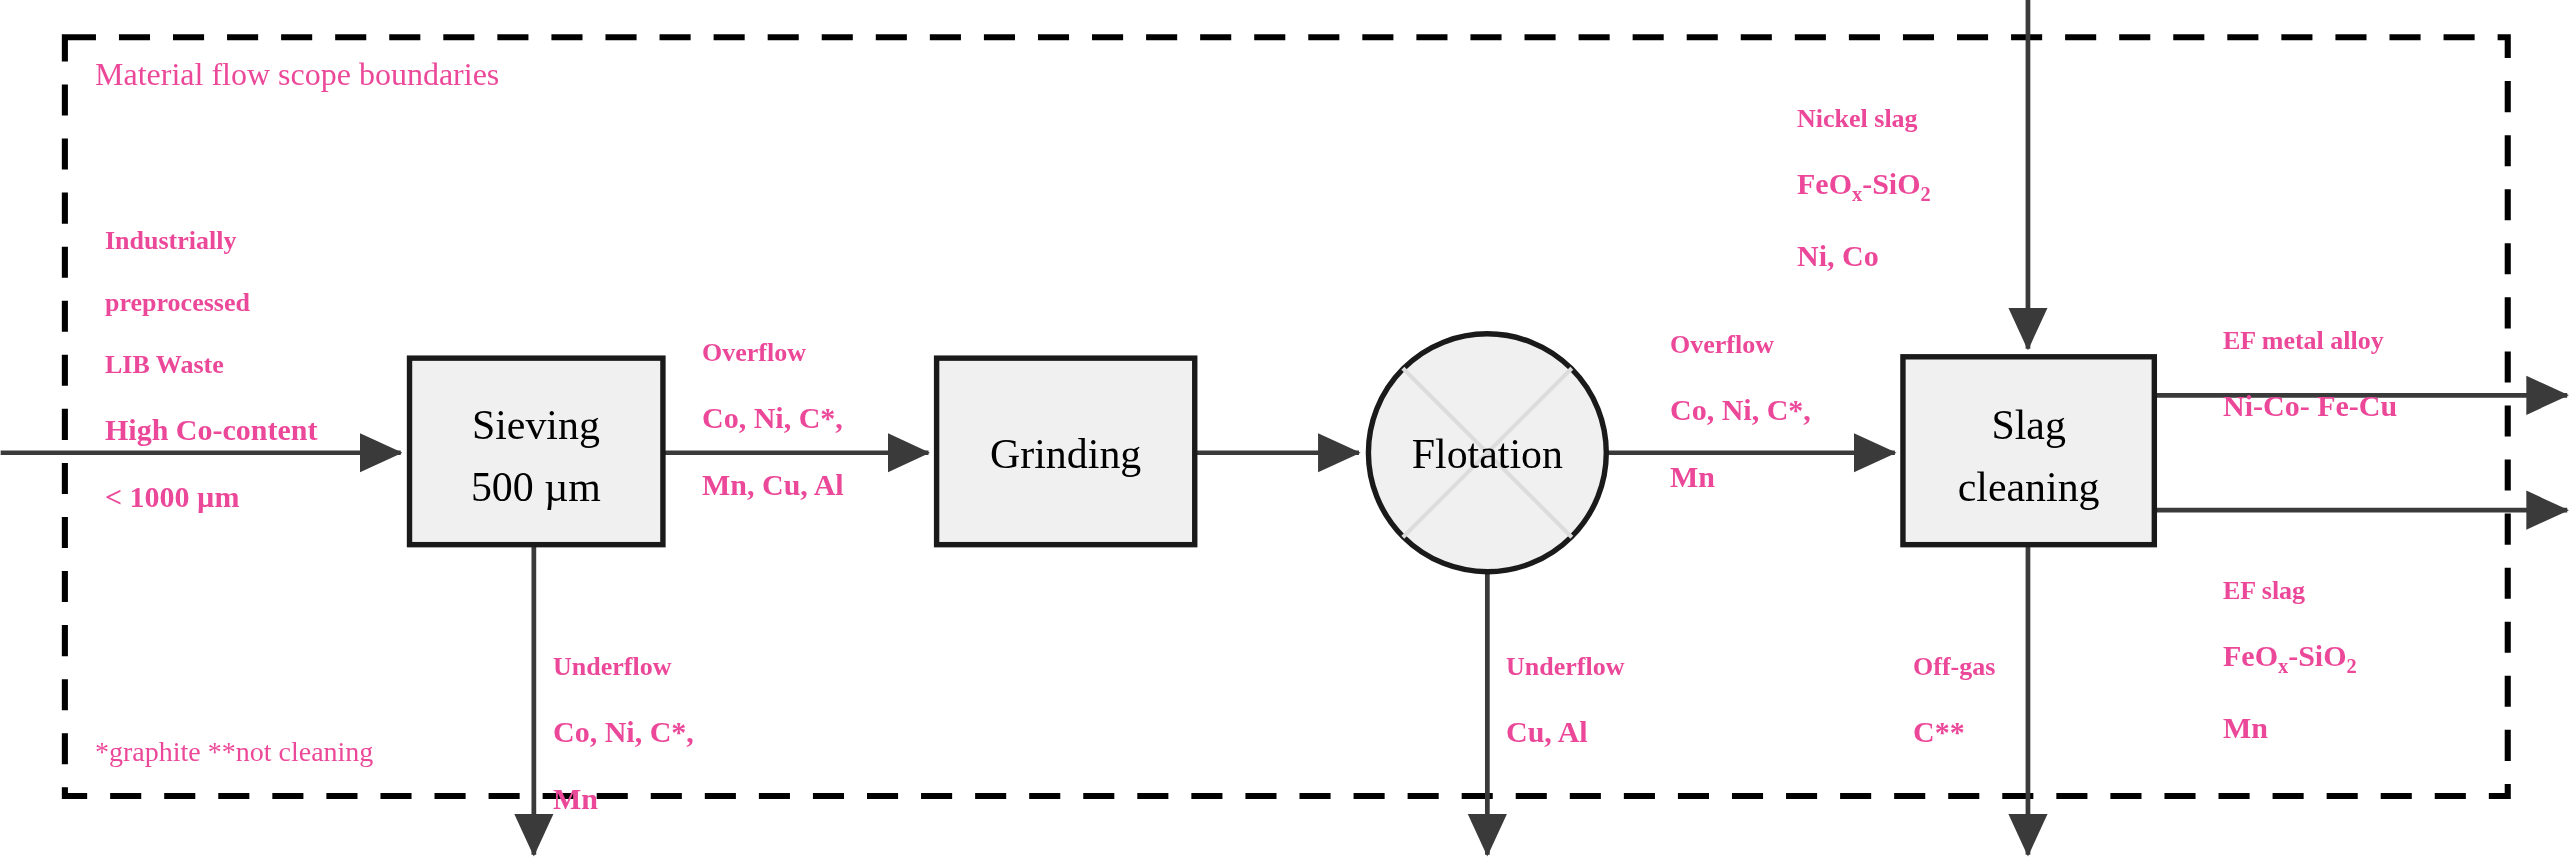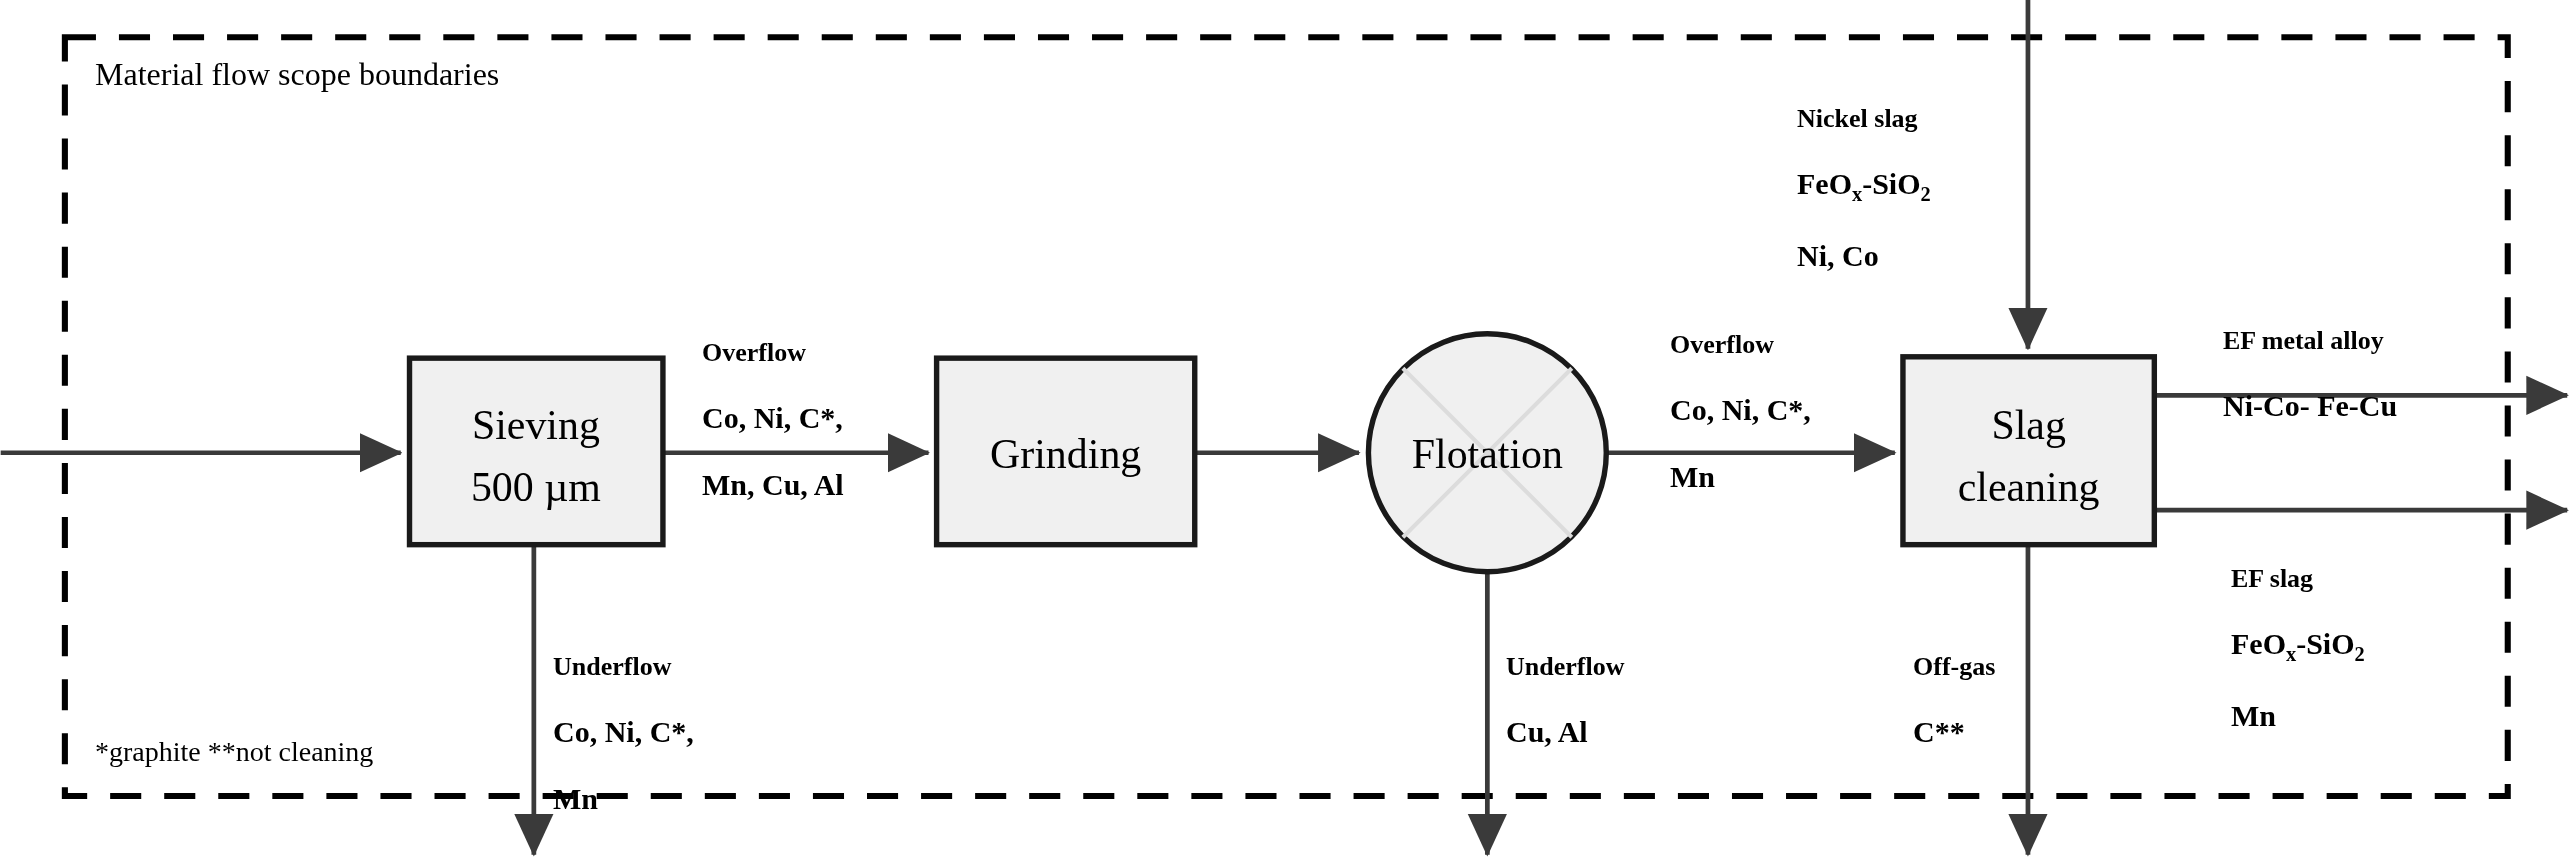--- a/index.html
+++ b/index.html
@@ -24,21 +24,21 @@
   }
   .node-label {
     font-family: "Liberation Serif", "DejaVu Serif", serif;
     font-size: 62px;
     fill: #000000;
     text-anchor: middle;
   }
   .lbl {
     position: absolute;
     font-family: "Liberation Serif", "DejaVu Serif", serif;
-    color: #000000;
+    color: #ec4899;
     white-space: pre;
     line-height: 1.30;
   }
   .lbl-title {
     font-weight: bold;
     font-size: 26px;
   }
   .lbl-body {
     font-weight: bold;
     font-size: 30px;
@@ -112,20 +112,27 @@
 
     <g>
       <rect x="2815" y="528" width="372" height="278" fill="#f0f0f0" stroke="#1a1a1a" stroke-width="8"></rect>
       <text class="node-label" x="3001" y="650">Slag</text>
       <text class="node-label" x="3001" y="742">cleaning</text>
     </g>
   </svg>
 
   <div class="lbl lbl-scope" style="left:95px; top:54px;">Material flow scope boundaries</div>
 
+  <div class="lbl" style="left:105px; top:196px;">
+    <div class="lbl-title">Industrially</div>
+    <div class="lbl-title">preprocessed</div>
+    <div class="lbl-title">LIB Waste</div>
+    <div class="lbl-body">High Co-content</div>
+    <div class="lbl-body">&lt; 1000 µm</div>
+  </div>
 
   <div class="lbl" style="left:702px; top:308px;">
     <div class="lbl-title">Overflow</div>
     <div class="lbl-body">Co, Ni, C*,</div>
     <div class="lbl-body">Mn, Cu, Al</div>
   </div>
 
   <div class="lbl" style="left:553px; top:622px;">
     <div class="lbl-title">Underflow</div>
     <div class="lbl-body">Co, Ni, C*,</div>
@@ -152,21 +159,21 @@
   <div class="lbl" style="left:2223px; top:296px;">
     <div class="lbl-title">EF metal alloy</div>
     <div class="lbl-body">Ni-Co- Fe-Cu</div>
   </div>
 
   <div class="lbl" style="left:1913px; top:622px;">
     <div class="lbl-title">Off-gas</div>
     <div class="lbl-body">C**</div>
   </div>
 
-  <div class="lbl" style="left:2223px; top:534px;margin-left:8px;">
+  <div class="lbl" style="left:2223px; top:546px;">
     <div class="lbl-title">EF slag</div>
     <div class="lbl-body"><span>FeO</span><sub>x</sub><span>-SiO</span><sub>2</sub></div>
     <div class="lbl-body">Mn</div>
   </div>
 
   <div class="lbl lbl-foot" style="left:95px; top:734px;">*graphite **not cleaning</div>
 
 </div>
 
 

